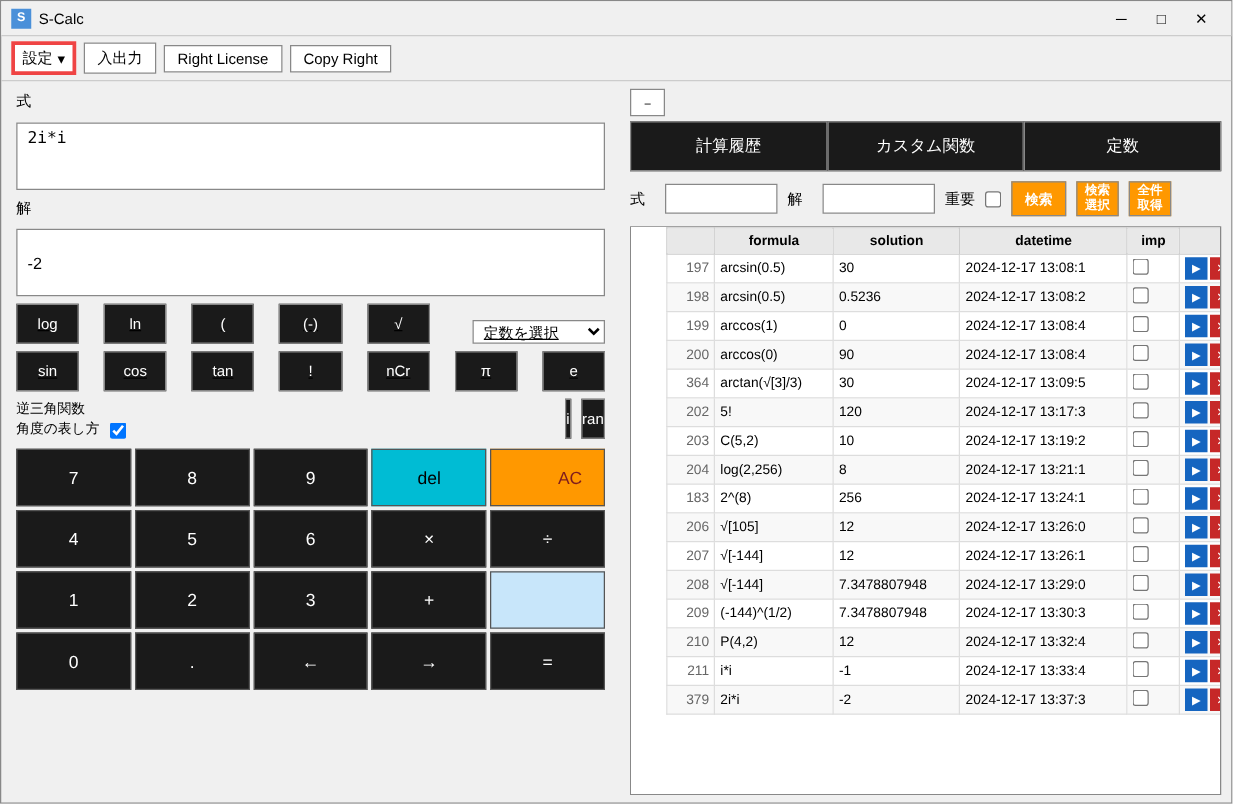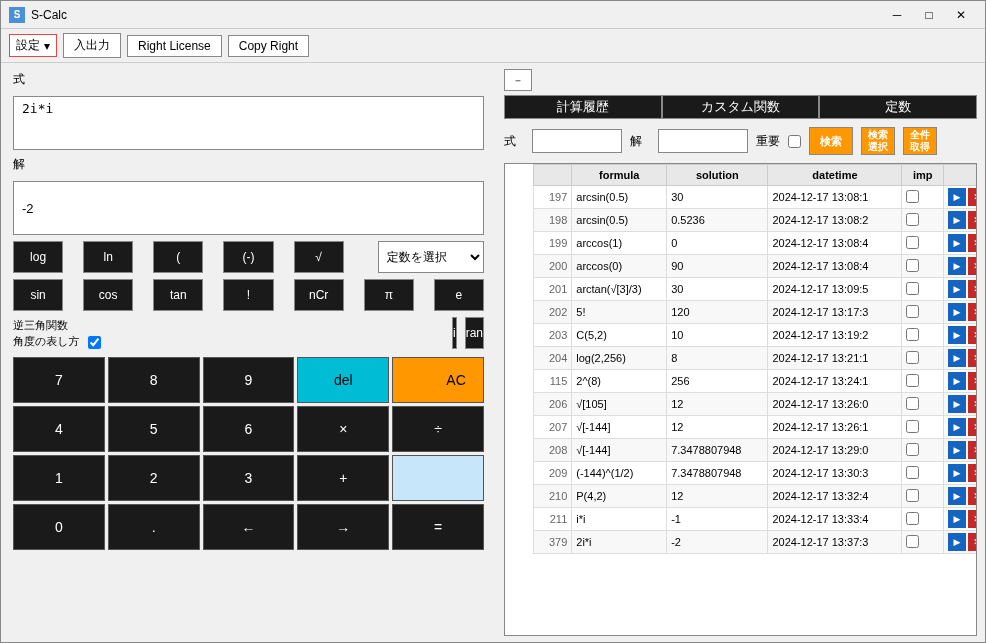--- a/index.html
+++ b/index.html
@@ -52,21 +52,21 @@
     }
     .toolbar {
       display: flex;
       align-items: center;
       gap: 6px;
       padding: 4px 8px;
       border-bottom: 1px solid #ccc;
     }
     .toolbar-dropdown {
       display: flex; align-items: center;
-      border: 1px solid #ef4444;
+      border: 3px solid #ef4444;
       background: white;
       padding: 2px 6px;
       cursor: pointer;
       font-size: 12px;
       gap: 4px;
     }
     .toolbar-btn {
       border: 1px solid #888;
       background: white;
       padding: 3px 10px;
@@ -104,34 +104,35 @@
       height: 54px;
       border: 1px solid #888;
       background: white;
       padding: 4px 8px;
       font-size: 13px;
     }
     .function-row {
       display: flex;
       gap: 20px;
       align-items: flex-end;
+      text-decoration: underline;
     }
     .func-btn {
       flex: 1;
       height: 32px;
       border: 1px solid #888;
       background: #1a1a1a;
       color: white;
       font-size: 12px;
       cursor: pointer;
       display: flex; align-items: center; justify-content: center;
     }
     .const-select {
       flex: 2;
-      height: 32px;
+      height: 19px;
       border: 1px solid #888;
       background: white;
       font-size: 12px;
       padding: 0 4px;
       margin-left: 14px;
     }
     .checkbox-area {
       display: flex; align-items: center; gap: 4px;
     }
     .num-grid {
@@ -143,21 +144,21 @@
     .num-btn {
       height: 46px;
       border: 1px solid #555;
       background: #1a1a1a;
       color: white;
       font-size: 14px;
       cursor: pointer;
       display: flex; align-items: center; justify-content: center;
     }
     .num-btn.del-btn { background: #00bcd4; color: black; }
-    .num-btn.ac-btn { background: #ff9800; color: #000000; padding-left: 36px; }
+    .num-btn.ac-btn { background: #ff9800; color: #7f1d1d; padding-left: 36px; }
     .num-btn.light-btn { background: #c8e6fa; color: black; }
     .num-btn.dot-btn { background: #1a1a1a; }
 
     
     .right-panel {
       flex: 1;
       padding: 6px 8px;
       display: flex;
       flex-direction: column;
       gap: 4px;
@@ -173,21 +174,21 @@
       cursor: pointer;
       font-size: 11px;
       display: flex; align-items: center; justify-content: center;
     }
     .tab-row {
       display: flex;
       gap: 0;
     }
     .tab-btn {
       flex: 1;
-      height: 24px;
+      height: 40px;
       border: 1px solid #888;
       background: #1a1a1a;
       color: white;
       font-size: 13px;
       cursor: pointer;
       display: flex; align-items: center; justify-content: center;
     }
     .search-row {
       display: flex;
       align-items: center;
@@ -467,21 +468,21 @@
                 <td>2024-12-17 13:08:4</td>
                 <td><input type="checkbox" style=""></td>
                 <td>
                   <div class="action-cell">
                     <button class="action-btn-blue">▶</button>
                     <button class="action-btn-red">✕</button>
                   </div>
                 </td>
               </tr>
               <tr>
-                <td class="row-num">201</td>
+                <td class="row-num">364</td>
                 <td>arctan(√[3]/3)</td>
                 <td>30</td>
                 <td>2024-12-17 13:09:5</td>
                 <td><input type="checkbox" style=""></td>
                 <td>
                   <div class="action-cell">
                     <button class="action-btn-blue">▶</button>
                     <button class="action-btn-red">✕</button>
                   </div>
                 </td>
@@ -519,21 +520,21 @@
                 <td>2024-12-17 13:21:1</td>
                 <td><input type="checkbox" style=""></td>
                 <td>
                   <div class="action-cell">
                     <button class="action-btn-blue">▶</button>
                     <button class="action-btn-red">✕</button>
                   </div>
                 </td>
               </tr>
               <tr>
-                <td class="row-num">115</td>
+                <td class="row-num">183</td>
                 <td>2^(8)</td>
                 <td>256</td>
                 <td>2024-12-17 13:24:1</td>
                 <td><input type="checkbox" style=""></td>
                 <td>
                   <div class="action-cell">
                     <button class="action-btn-blue">▶</button>
                     <button class="action-btn-red">✕</button>
                   </div>
                 </td>

